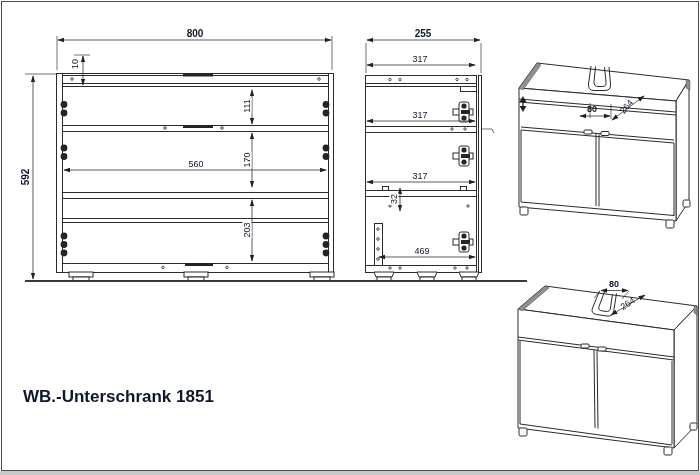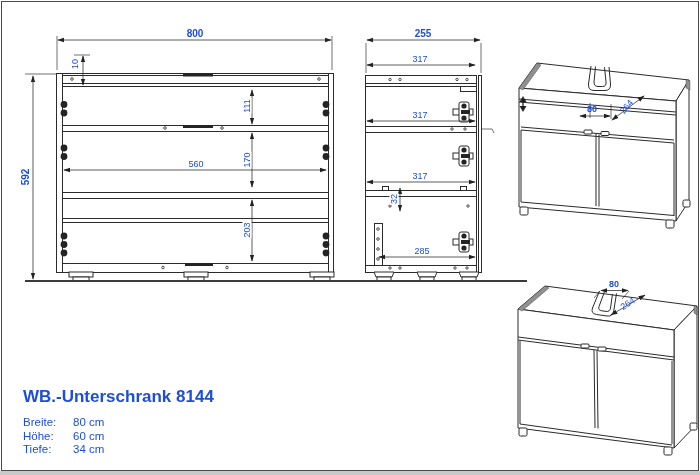--- a/index.html
+++ b/index.html
@@ -1,17 +1,17 @@
 <!DOCTYPE html>
 <html><head>
 <meta charset="utf-8">
 <style>
   html,body{margin:0;padding:0;background:#e9e9e9;}
   .page{position:relative;width:700px;height:475px;background:#fff;overflow:hidden;
-        font-family:"Liberation Sans",sans-serif;color:#1d4ed8;}
+        font-family:"Liberation Sans",sans-serif;color:#0f172a;}
   .frame{position:absolute;left:1px;top:1px;right:1px;bottom:4px;border:1px solid #4a4a4a;pointer-events:none;}
   .shadow-bottom{position:absolute;left:0;right:0;bottom:0;height:4px;background:#c9c9c9;}
   svg{position:absolute;left:0;top:0;}
   .ln{stroke:#2b2b2b;stroke-width:1;fill:none;}
   .lnf{fill:#fff;stroke:#2b2b2b;stroke-width:1;}
   .face{fill:#fff;stroke:#2b2b2b;stroke-width:1;stroke-linejoin:round;}
   .dim{stroke:#333;stroke-width:.8;fill:none;marker-start:url(#arr);marker-end:url(#arr);}
   .ext{stroke:#333;stroke-width:.7;fill:none;}
   .hole{fill:#fff;stroke:#222;stroke-width:.8;}
   .blk{fill:#242424;stroke:none;}
@@ -229,38 +229,24 @@
   <span class="dim-label v" style="left:247px;top:106px">111</span>
   <span class="dim-label" style="left:196px;top:164px">560</span>
   <span class="dim-label v" style="left:247px;top:160px">170</span>
   <span class="dim-label v" style="left:247px;top:230px">203</span>
 
   <span class="dim-label big" style="left:423px;top:34px">255</span>
   <span class="dim-label" style="left:420px;top:59px">317</span>
   <span class="dim-label" style="left:420px;top:115px">317</span>
   <span class="dim-label" style="left:420px;top:176px">317</span>
   <span class="dim-label v" style="left:394px;top:199px">32</span>
-  <span class="dim-label" style="left:422px;top:251px">285</span>
+  <span class="dim-label" style="left:422px;top:251px">469</span>
 
   <span class="dim-label nobg" style="left:592px;top:109px">80</span>
   <span class="dim-label ra" style="left:627px;top:107px">264</span>
   <span class="dim-label nobg" style="left:614px;top:284px">80</span>
   <span class="dim-label rb" style="left:628px;top:304px">264</span>
 
-  <div class="title">WB.-Unterschrank 8144</div>
-  <div class="specs">
-    <div class="spec-row">
-      <span class="spec-label">Breite:</span>
-      <span class="spec-value">80 cm</span>
-    </div>
-    <div class="spec-row">
-      <span class="spec-label">Höhe:</span>
-      <span class="spec-value">60 cm</span>
-    </div>
-    <div class="spec-row">
-      <span class="spec-label">Tiefe:</span>
-      <span class="spec-value">34 cm</span>
-    </div>
-  </div>
+  <div class="title">WB.-Unterschrank 1851</div>
 
   <div class="frame"></div>
   <div class="shadow-bottom"></div>
 </div>
 
 </body></html>

